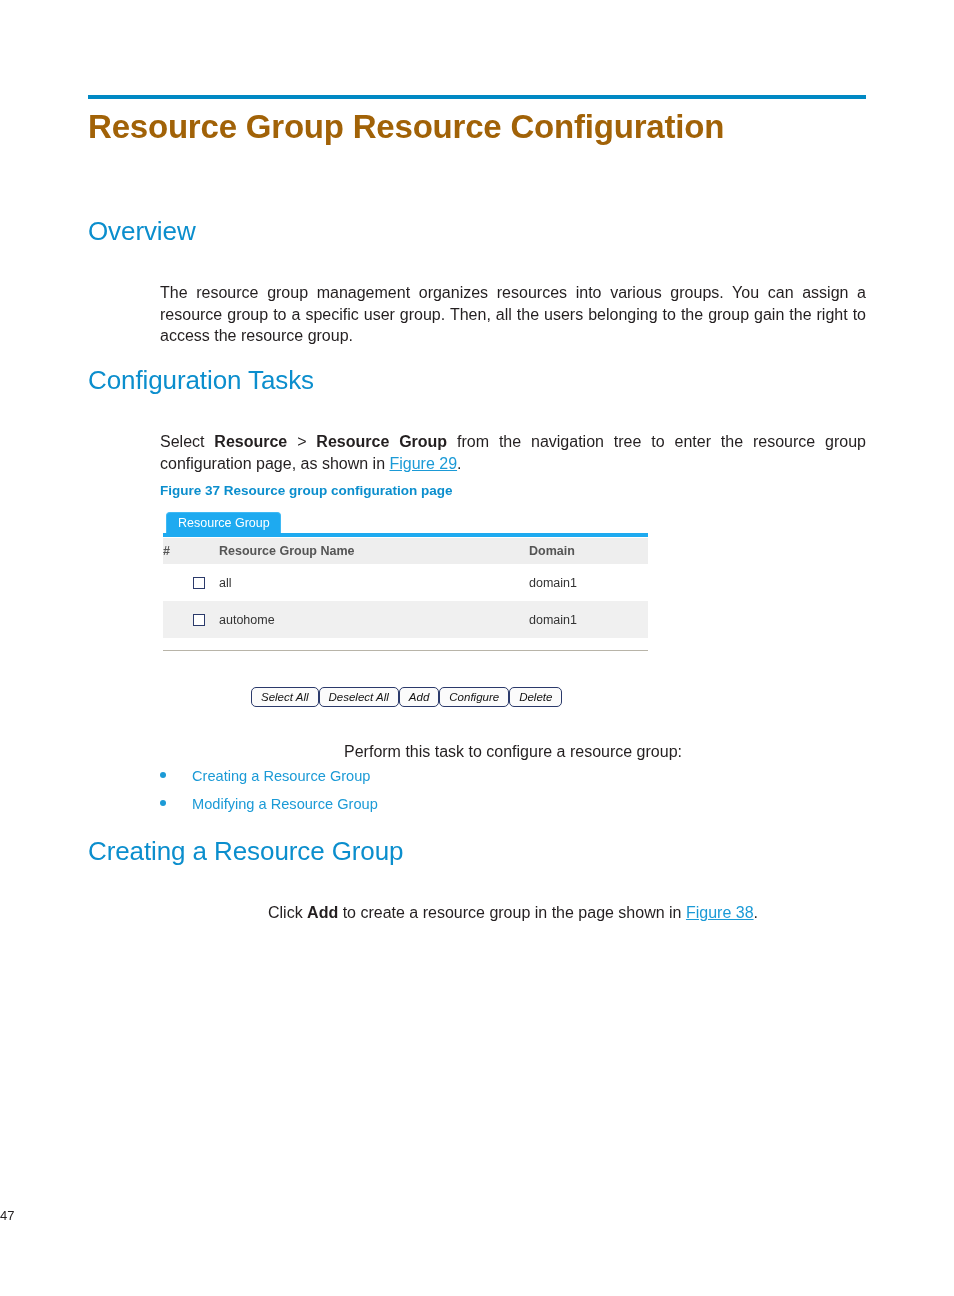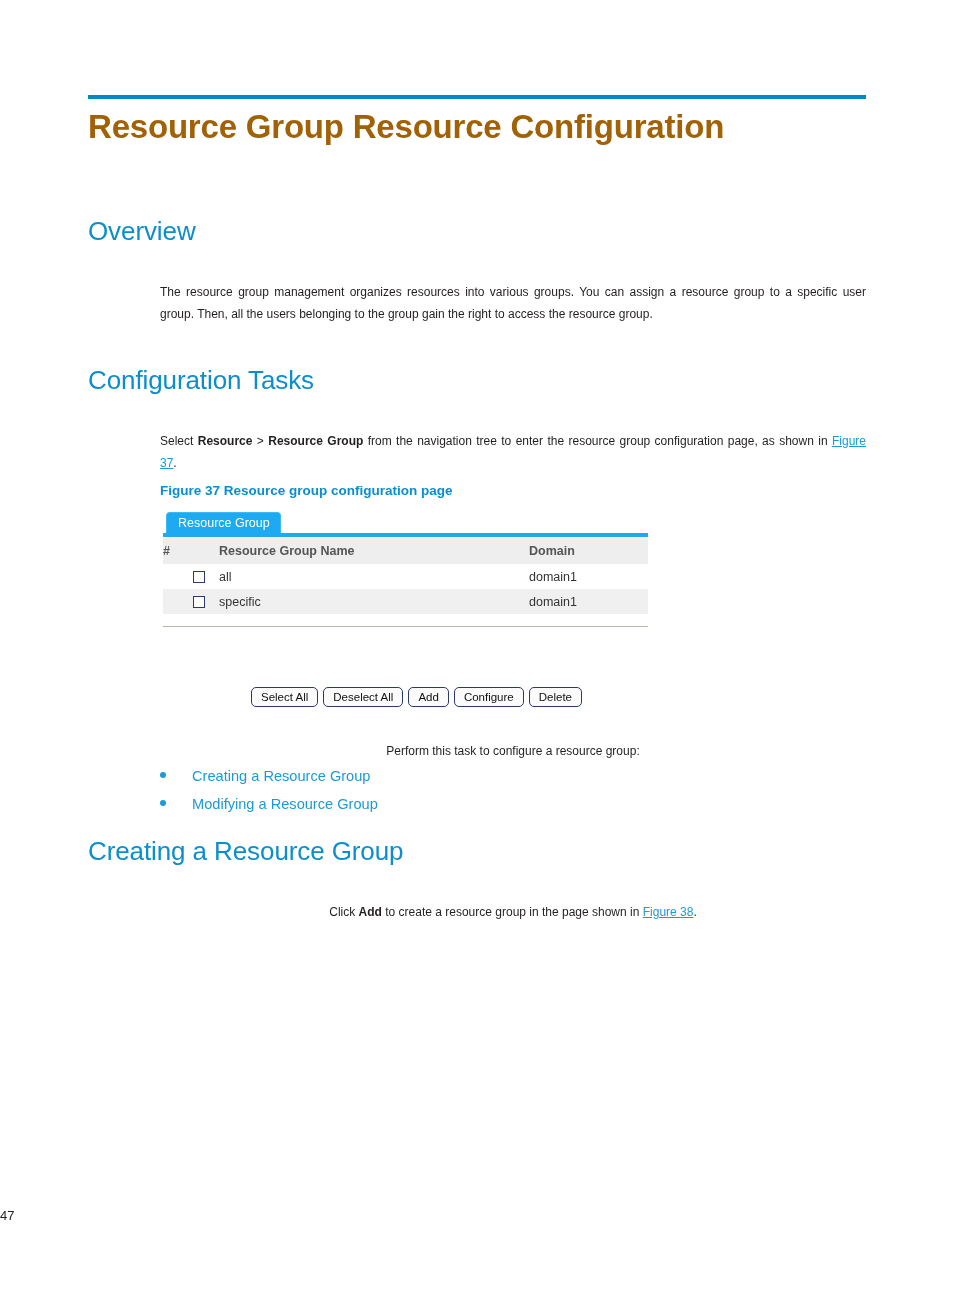--- a/index.html
+++ b/index.html
@@ -48,21 +48,21 @@
   }
   .h2-overview { top: 216px; }
   .h2-tasks    { top: 365px; }
   .h2-creating { top: 836px; }
 
   
   .body-p {
     position: absolute;
     left: 160px;
     width: 706px;
-    font-size: 12px;
+    font-size: 16px;
     line-height: 21.5px;
     color: #231f20;
     text-align: justify;
   }
   .p-overview { top: 282px; }
   .p-select   { top: 431px; }
   .p-perform  { top: 741px; text-align: center; }
   .p-click    { top: 902px; text-align: center; }
 
   .bold { font-weight: bold; }
@@ -129,21 +129,21 @@
     font-size: 12.5px;
     font-weight: bold;
     text-align: left;
     height: 26px;
     padding: 0;
     vertical-align: middle;
   }
   table.rg td {
     font-size: 12.5px;
     color: #333333;
-    height: 25px;
+    height: 37px;
     padding: 0;
     vertical-align: middle;
   }
   tr.alt td { background: #f0f0f0; }
   th.c-num,  td.c-num  { width: 56px; text-align: center; }
   th.c-name, td.c-name { width: 310px; }
   th.c-dom,  td.c-dom  { width: 119px; }
   th.c-num { padding-left: 8px; text-align: left; box-sizing: border-box; }
 
   .cbox {
@@ -162,21 +162,21 @@
     background: #b8b4a8;
     margin-top: 12px;
   }
 
   
   .btn-row {
     position: absolute;
     left: 88px;
     top: 175px;
     display: flex;
-    gap: 5px;
+    font-style: italic;
   }
   .ui-btn {
     border: 1px solid #2b3a6b;
     border-radius: 5px;
     background: #fbfbfb;
     color: #111111;
     font-family: "Liberation Sans", sans-serif;
     font-size: 11.5px;
     height: 20px;
     line-height: 18px;
@@ -231,21 +231,21 @@
 
   <div class="top-rule"></div>
 
   <div class="h1">Resource Group Resource Configuration</div>
 
   <div class="h2 h2-overview">Overview</div>
   <div class="body-p p-overview">The resource group management organizes resources into various groups. You can assign a resource group to a specific user group. Then, all the users belonging to the group gain the right to access the resource group.</div>
 
   <div class="h2 h2-tasks">Configuration Tasks</div>
 
-  <div class="body-p p-select"><span>Select </span><span class="bold">Resource</span><span> &gt; </span><span class="bold">Resource Group</span><span> from the navigation tree to enter the resource group configuration page, as shown in </span><a class="lnk" href="#">Figure 37</a><span>.</span></div>
+  <div class="body-p p-select"><span>Select </span><span class="bold">Resource</span><span> &gt; </span><span class="bold">Resource Group</span><span> from the navigation tree to enter the resource group configuration page, as shown in </span><a class="lnk" href="#">Figure 29</a><span>.</span></div>
 
   <div class="fig-caption">Figure 37 Resource group configuration page</div>
 
   <div class="ui-shot">
 
     <div class="tabstrip">
       <div class="tab-underline"></div>
       <div class="tab">Resource Group</div>
     </div>
 
@@ -258,21 +258,21 @@
         </tr>
       </thead>
       <tbody>
         <tr>
           <td class="c-num"><span class="cbox"></span></td>
           <td class="c-name">all</td>
           <td class="c-dom">domain1</td>
         </tr>
         <tr class="alt">
           <td class="c-num"><span class="cbox"></span></td>
-          <td class="c-name">specific</td>
+          <td class="c-name">autohome</td>
           <td class="c-dom">domain1</td>
         </tr>
       </tbody>
     </table>
 
     <div class="table-bottom-rule"></div>
 
     <div class="btn-row">
       <div class="ui-btn">Select All</div>
       <div class="ui-btn">Deselect All</div>

